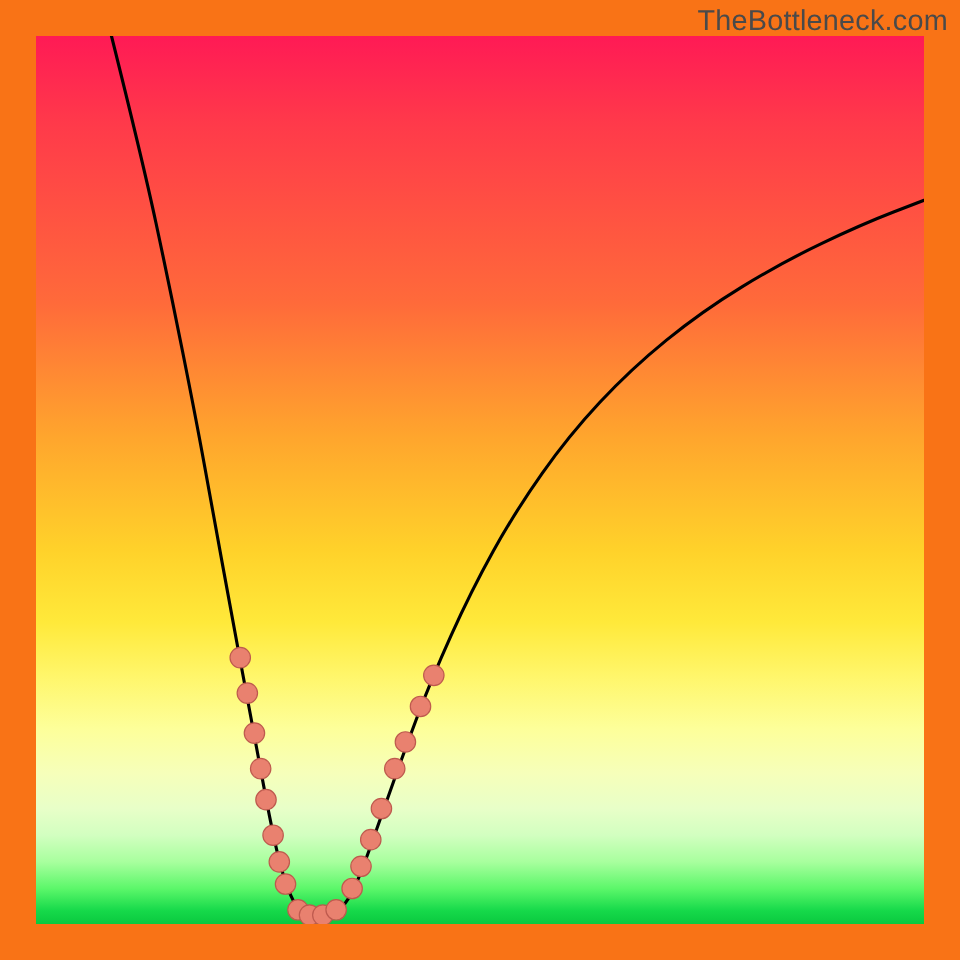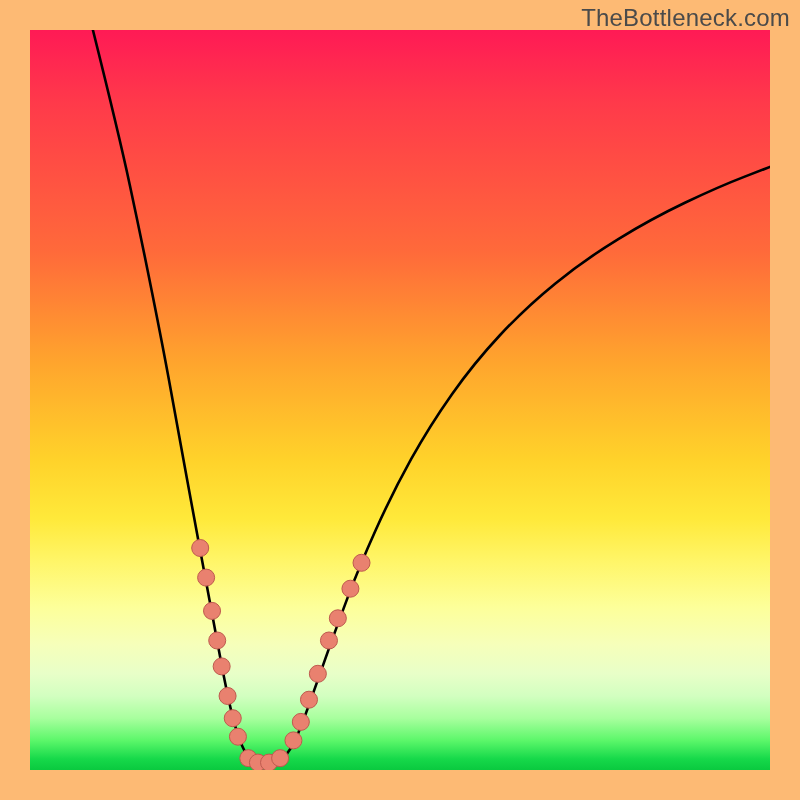--- a/index.html
+++ b/index.html
@@ -10,21 +10,21 @@
     background: #000;
     overflow: hidden;
     font-family: Arial, Helvetica, sans-serif;
   }
   .frame {
     position: absolute;
     left: 0;
     top: 0;
     width: 800px;
     height: 800px;
-    background: #fdba74;
+    background: #f97316;
   }
   .plot-area {
     position: absolute;
     left: 30px;
     top: 30px;
     width: 740px;
     height: 740px;
     
     background: linear-gradient(
       to bottom,

